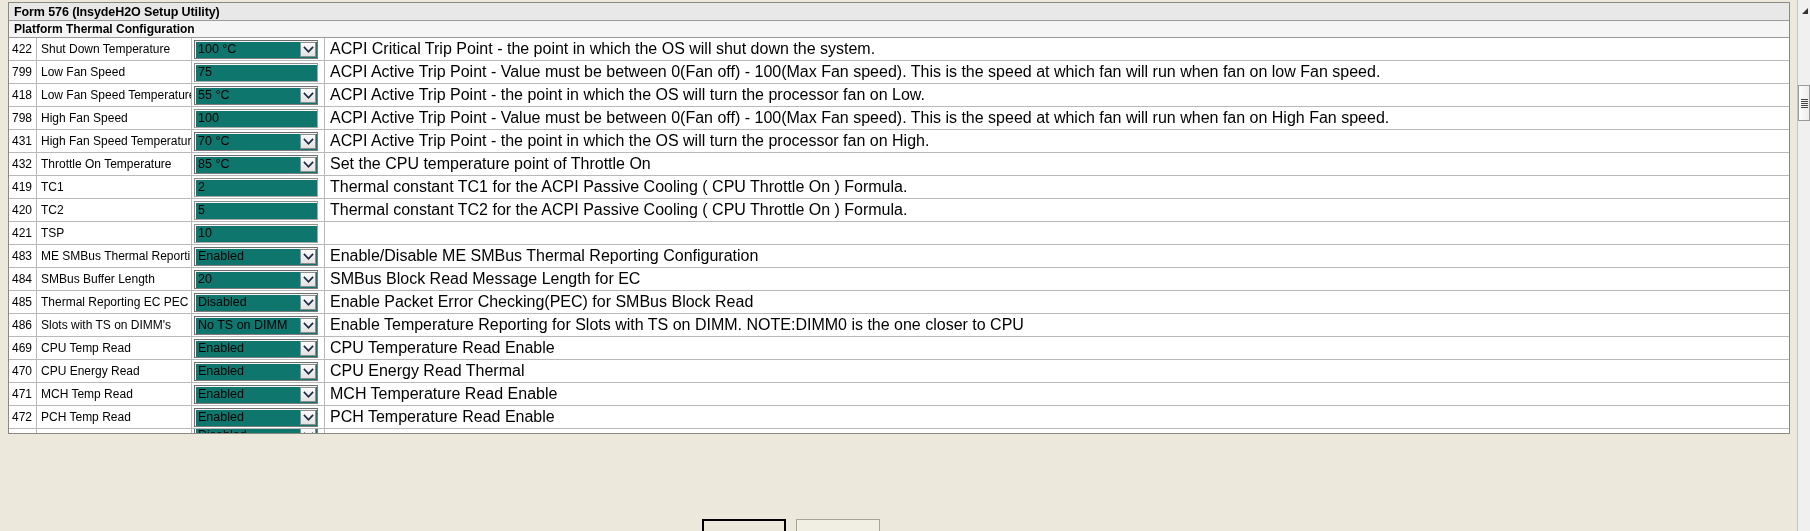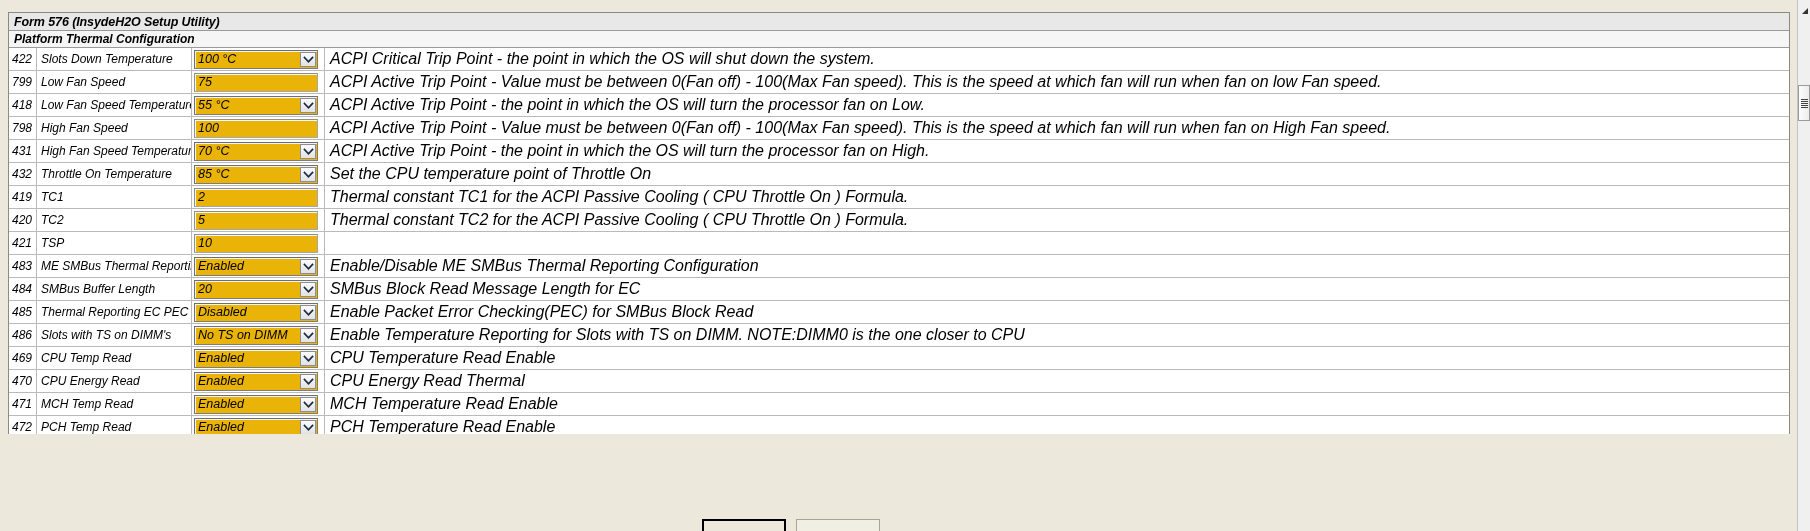--- a/index.html
+++ b/index.html
@@ -20,28 +20,27 @@
     position: relative;
     width: 1810px;
     height: 531px;
     background: #ece9dc;
   }
 
   
   .form-window {
     position: absolute;
     left: 8px;
-    top: 12px;
+    top: 2px;
     width: 1782px;
     height: 432px;
     background: #ffffff;
     border: 1px solid #8a8a82;
     box-sizing: border-box;
     overflow: hidden;
-    font-style: italic;
   }
 
   .form-title {
     height: 18px;
     line-height: 18px;
     padding: 0 0 0 5px;
     background: #e8e8e8;
     border-bottom: 1px solid #9a9a9a;
     font-weight: bold;
     font-size: 12.5px;
@@ -119,21 +118,21 @@
     overflow: hidden;
     box-sizing: border-box;
   }
 
   
   .widget {
     position: relative;
     width: 124px;
     height: 19px;
     box-sizing: border-box;
-    background: #eab308;
+    background: #0f766e;
     font-size: 12.5px;
     line-height: 17px;
   }
   .widget.select {
     border: 1px solid #7c7c7c;
     border-top-color: #6e6e6e;
     border-left-color: #6e6e6e;
     box-shadow: inset 1px 1px 0 #f3f3f3;
   }
   .widget.text {
@@ -270,21 +269,21 @@
 
   <div class="form-window">
 
     <div class="form-title">Form 576 (InsydeH2O Setup Utility)</div>
 
     <div class="section-title">Platform Thermal Configuration</div>
 
     <div class="rows" id="rows-container">
         <div class="row">
           <div class="cell-id">422</div>
-          <div class="cell-label">Slots Down Temperature</div>
+          <div class="cell-label">Shut Down Temperature</div>
           <div class="cell-control">
             <div class="widget select">
               <span class="val">100 °C</span>
               <span class="arrow-btn">
                 <svg width="11" height="9" viewBox="0 0 11 9">
                   <path d="M1.5 2.5 L5.5 6.8 L9.5 2.5" stroke="#1b2a44" stroke-width="1.7" fill="none" stroke-linecap="square"></path>
                 </svg>
               </span>
             </div>
           </div>

